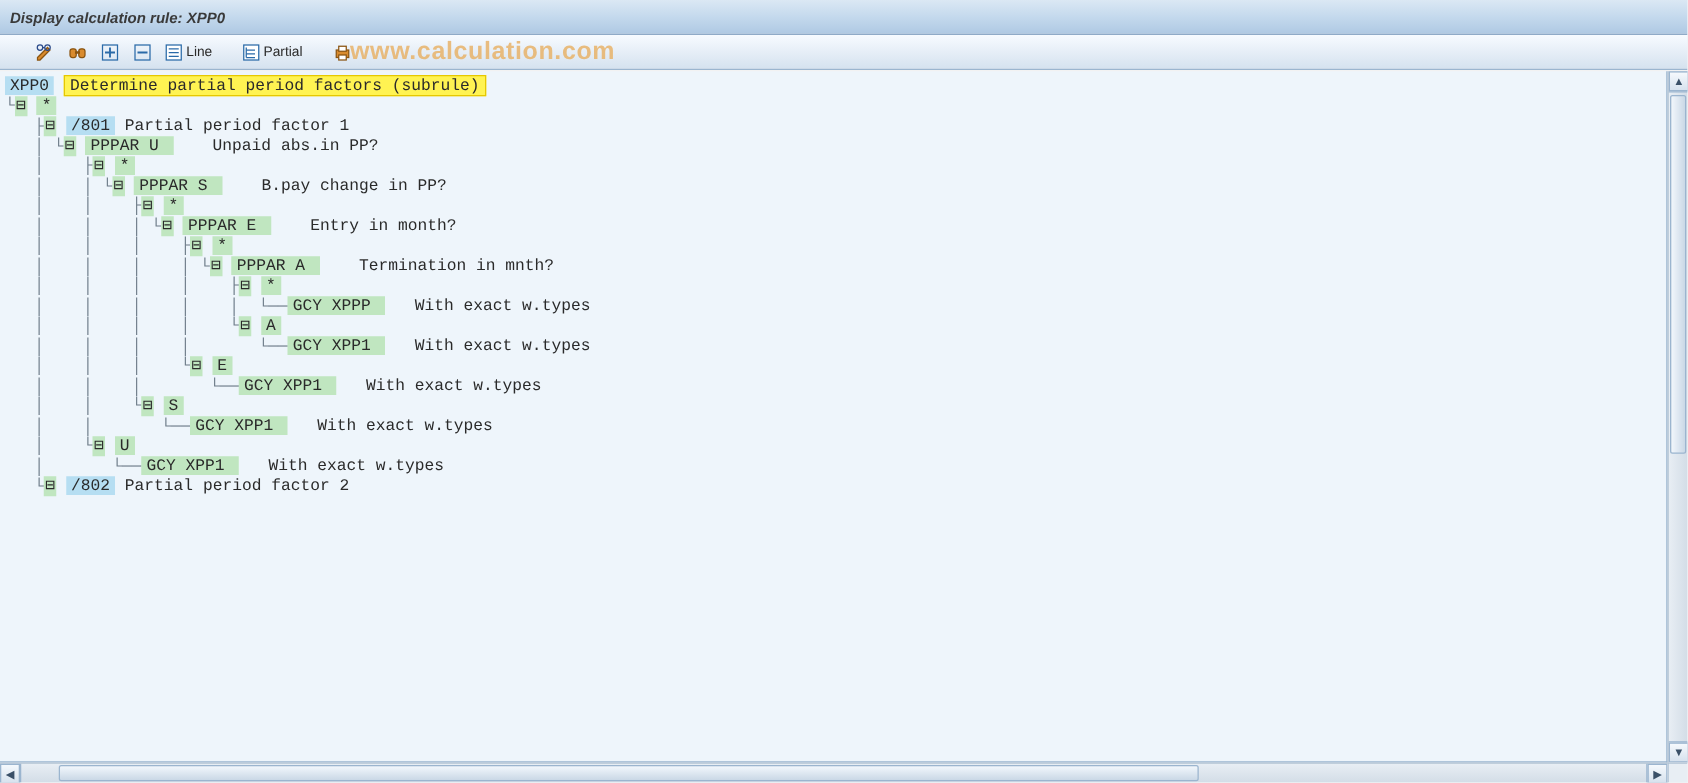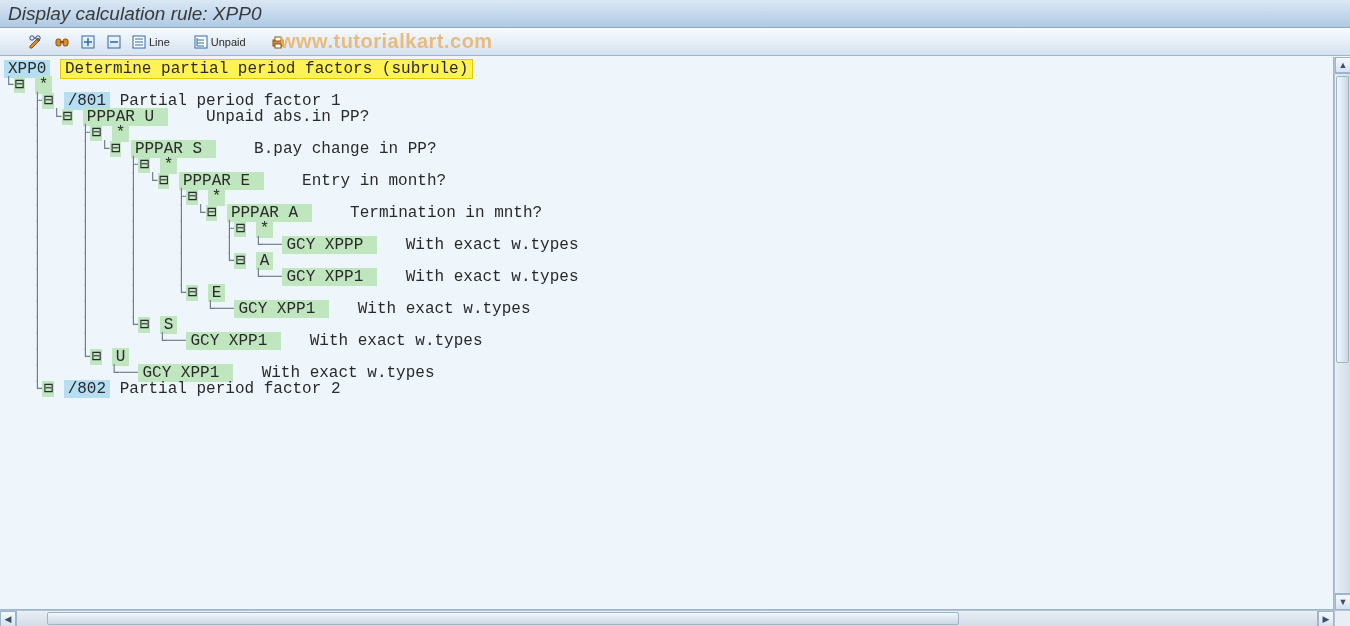--- a/index.html
+++ b/index.html
@@ -18,22 +18,22 @@
   .title-bar {
     height: 28px;
     background: linear-gradient(to bottom, #dbe8f4 0%, #c4d9ed 50%, #afc9e3 100%);
     border-bottom: 1px solid #8faac7;
     display: flex;
     align-items: center;
     padding: 0 8px;
     box-sizing: border-box;
   }
   .title-bar span {
-    font-size: 19px;
-    font-weight: normal;
+    font-size: 12px;
+    font-weight: bold;
     font-style: italic;
     color: #3a3a3a;
   }
 
   
   .toolbar {
     height: 28px;
     background: linear-gradient(to bottom, #f7fbff 0%, #e6eef7 50%, #d5e2ef 100%);
     border-bottom: 1px solid #9bb5cf;
     display: flex;
@@ -83,21 +83,21 @@
     bottom: 16px;     
     left: 0;
     right: 16px;      
     background: #eef5fb;
     border-right: 1px solid #9bb5cf;
     border-bottom: 1px solid #9bb5cf;
     overflow: hidden;
   }
   .tree {
     font-family: "Courier New", Courier, monospace;
-    font-size: 16px;
+    font-size: 13px;
     line-height: 16px;
     white-space: pre;
     color: #2a2a2a;
     padding: 4px 16px 0 4px;
     user-select: text;
   }
   .row {
     display: block;
     height: 16px;
   }
@@ -237,36 +237,36 @@
   <div class="tbtn">
     <span>
       <svg width="14" height="14" viewBox="0 0 14 14">
         <rect x="1" y="1" width="12" height="12" fill="#fff" stroke="#2a6aa8"></rect>
         <line x1="3" y1="3" x2="3" y2="11" stroke="#2a6aa8"></line>
         <line x1="3" y1="5" x2="10" y2="5" stroke="#2a6aa8"></line>
         <line x1="3" y1="8" x2="10" y2="8" stroke="#2a6aa8"></line>
         <line x1="3" y1="11" x2="10" y2="11" stroke="#2a6aa8"></line>
       </svg>
     </span>
-    <span>Unpaid</span>
+    <span>Partial</span>
   </div>
 
   <div style="width:12px;"></div>
 
   <div class="tbtn">
     <span>
       <svg width="16" height="16" viewBox="0 0 16 16">
         <rect x="3" y="6" width="10" height="6" fill="#d98b2e" stroke="#8a5410"></rect>
         <rect x="5" y="3" width="6" height="4" fill="#fff" stroke="#8a5410"></rect>
         <rect x="5" y="10" width="6" height="4" fill="#fff" stroke="#8a5410"></rect>
       </svg>
     </span>
   </div>
 
-  <div class="watermark">www.tutorialkart.com</div>
+  <div class="watermark">www.calculation.com</div>
 </div>
 
 <div class="content-wrap">
   <div class="tree" id="tree"><span class="row"><span class="ln"></span><span class="chip-blue">XPP0</span> <span class="txt chip-yellow">Determine partial period factors (subrule)</span></span><span class="row"><span class="ln">└</span><span class="biE">⊟</span> <span class="chip-green">*</span></span><span class="row"><span class="ln">   ├</span><span class="biE">⊟</span> <span class="chip-blue">/801</span> <span class="txt ">Partial period factor 1</span></span><span class="row"><span class="ln">   │ └</span><span class="biE">⊟</span> <span class="chip-green">PPPAR U </span> <span class="txt ">   Unpaid abs.in PP?</span></span><span class="row"><span class="ln">   │    ├</span><span class="biE">⊟</span> <span class="chip-green">*</span></span><span class="row"><span class="ln">   │    │ └</span><span class="biE">⊟</span> <span class="chip-green">PPPAR S </span> <span class="txt ">   B.pay change in PP?</span></span><span class="row"><span class="ln">   │    │    ├</span><span class="biE">⊟</span> <span class="chip-green">*</span></span><span class="row"><span class="ln">   │    │    │ └</span><span class="biE">⊟</span> <span class="chip-green">PPPAR E </span> <span class="txt ">   Entry in month?</span></span><span class="row"><span class="ln">   │    │    │    ├</span><span class="biE">⊟</span> <span class="chip-green">*</span></span><span class="row"><span class="ln">   │    │    │    │ └</span><span class="biE">⊟</span> <span class="chip-green">PPPAR A </span> <span class="txt ">   Termination in mnth?</span></span><span class="row"><span class="ln">   │    │    │    │    ├</span><span class="biE">⊟</span> <span class="chip-green">*</span></span><span class="row"><span class="ln">   │    │    │    │    │  └──</span><span class="chip-green">GCY XPPP </span> <span class="txt ">  With exact w.types</span></span><span class="row"><span class="ln">   │    │    │    │    └</span><span class="biE">⊟</span> <span class="chip-green">A</span></span><span class="row"><span class="ln">   │    │    │    │       └──</span><span class="chip-green">GCY XPP1 </span> <span class="txt ">  With exact w.types</span></span><span class="row"><span class="ln">   │    │    │    └</span><span class="biE">⊟</span> <span class="chip-green">E</span></span><span class="row"><span class="ln">   │    │    │       └──</span><span class="chip-green">GCY XPP1 </span> <span class="txt ">  With exact w.types</span></span><span class="row"><span class="ln">   │    │    └</span><span class="biE">⊟</span> <span class="chip-green">S</span></span><span class="row"><span class="ln">   │    │       └──</span><span class="chip-green">GCY XPP1 </span> <span class="txt ">  With exact w.types</span></span><span class="row"><span class="ln">   │    └</span><span class="biE">⊟</span> <span class="chip-green">U</span></span><span class="row"><span class="ln">   │       └──</span><span class="chip-green">GCY XPP1 </span> <span class="txt ">  With exact w.types</span></span><span class="row"><span class="ln">   └</span><span class="biE">⊟</span> <span class="chip-blue">/802</span> <span class="txt ">Partial period factor 2</span></span></div>
 </div>
 
 <div class="vscroll">
   <div class="sbtn">
       <span>▲</span>
     </div>

